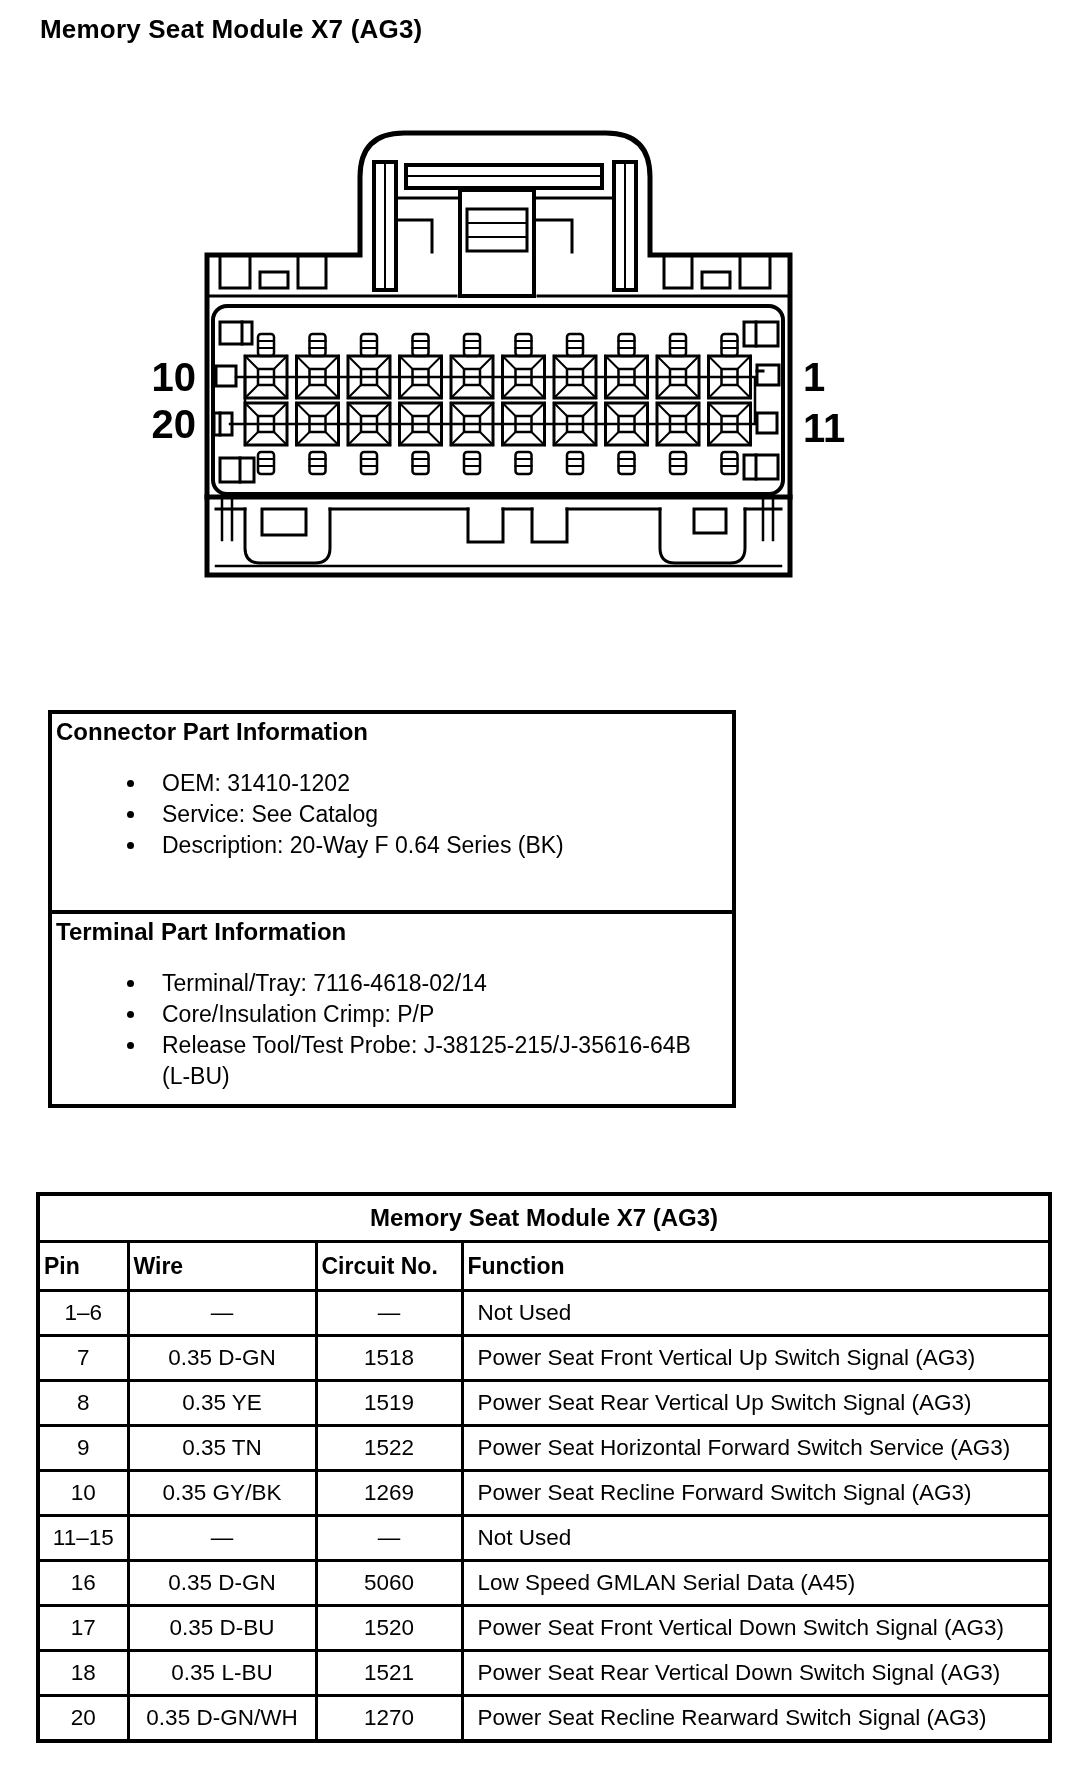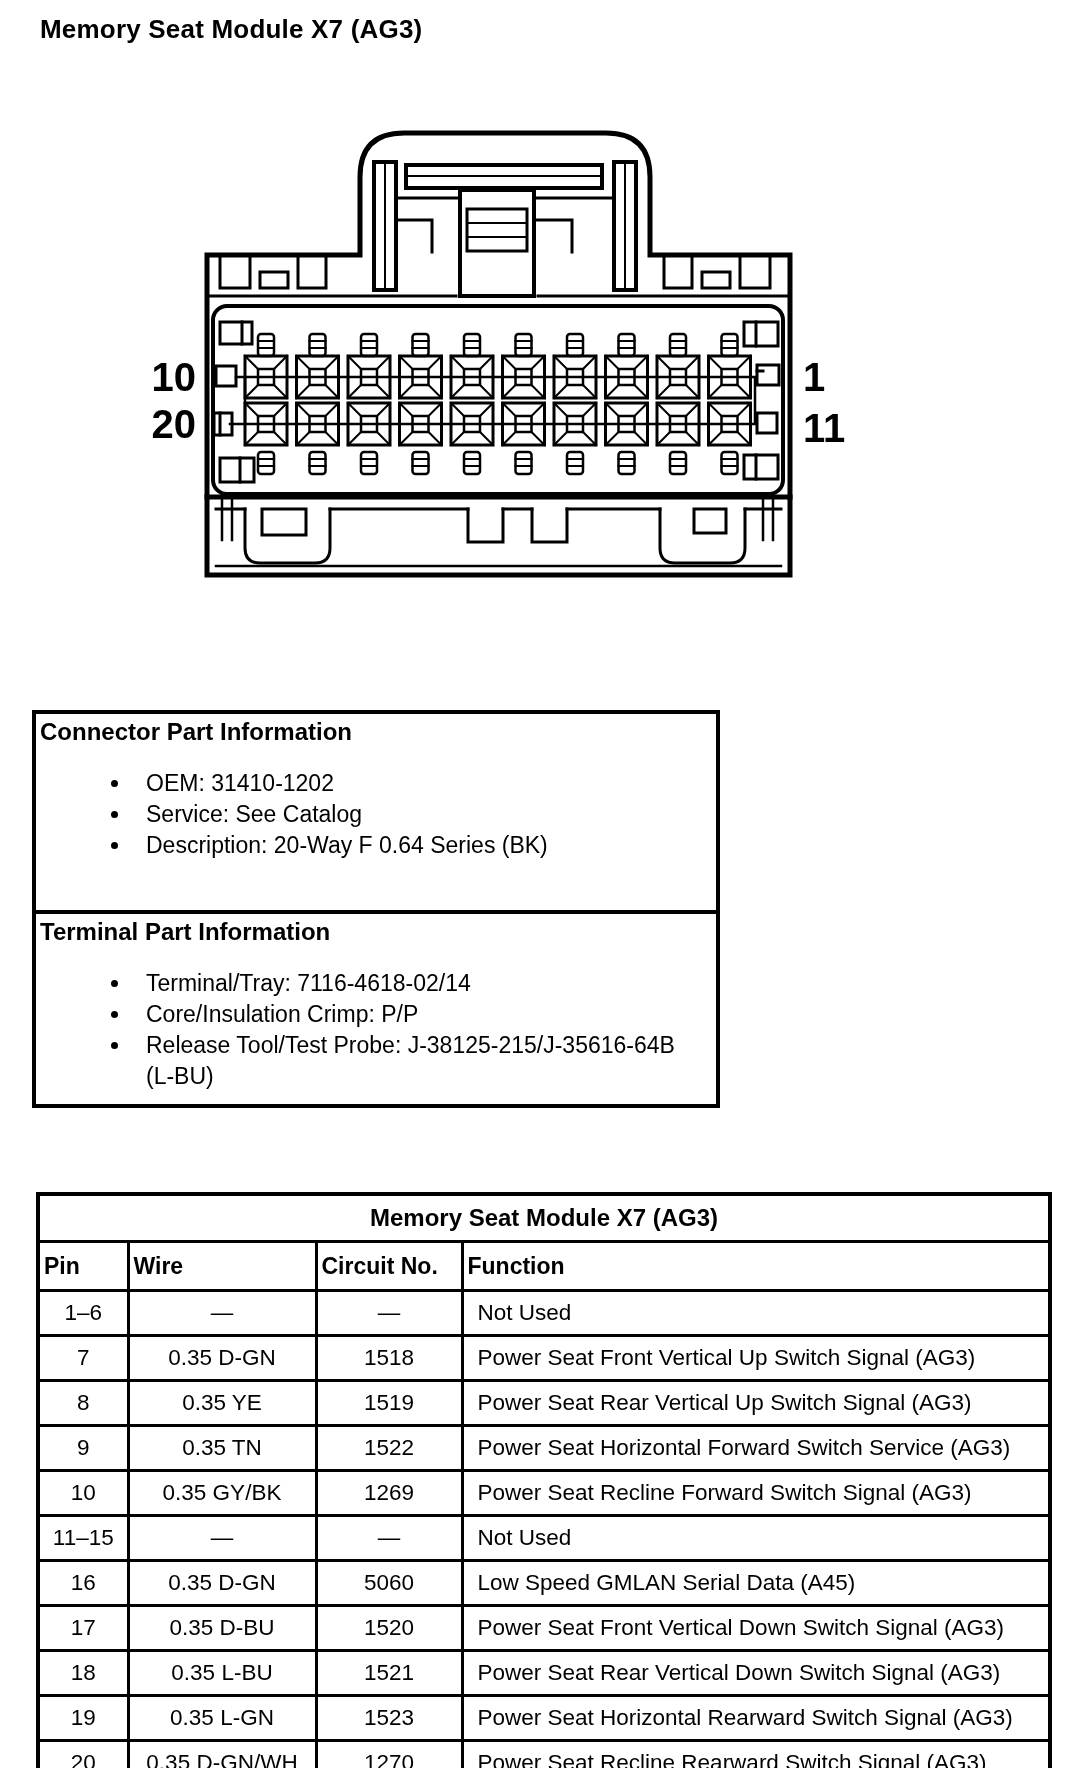--- a/index.html
+++ b/index.html
@@ -11,21 +11,21 @@
   }
   .page-title {
     position:absolute; left:40px; top:14px;
     font-size:26px; font-weight:bold; letter-spacing:0.2px;
   }
   
   #connector-svg { position:absolute; left:0; top:0; }
 
   
   .info-box {
-    position:absolute; left:32px; top:710px; width:688px; height:398px;
+    position:absolute; left:48px; top:710px; width:688px; height:398px;
     border:4px solid #000; box-sizing:border-box; background:#fff;
   }
   .info-section { box-sizing:border-box; }
   .info-section.first { height:200px; border-bottom:4px solid #000; }
   .info-heading {
     font-size:24px; font-weight:bold; padding:4px 4px 0 4px;
   }
   .info-list {
     margin:22px 14px 0 0; padding:0 0 0 96px; list-style:disc;
   }
@@ -386,25 +386,19 @@
         <td class="col-circuit">1520</td>
         <td class="col-function">Power Seat Front Vertical Down Switch Signal (AG3)</td>
       </tr>
       <tr>
         <td class="col-pin">18</td>
         <td class="col-wire">0.35 L-BU</td>
         <td class="col-circuit">1521</td>
         <td class="col-function">Power Seat Rear Vertical Down Switch Signal (AG3)</td>
       </tr>
       <tr>
-        <td class="col-pin">19</td>
-        <td class="col-wire">0.35 L-GN</td>
-        <td class="col-circuit">1523</td>
-        <td class="col-function">Power Seat Horizontal Rearward Switch Signal (AG3)</td>
-      </tr>
-      <tr>
         <td class="col-pin">20</td>
         <td class="col-wire">0.35 D-GN/WH</td>
         <td class="col-circuit">1270</td>
         <td class="col-function">Power Seat Recline Rearward Switch Signal (AG3)</td>
       </tr>
     </tbody>
 </table>
 
 </body></html>

